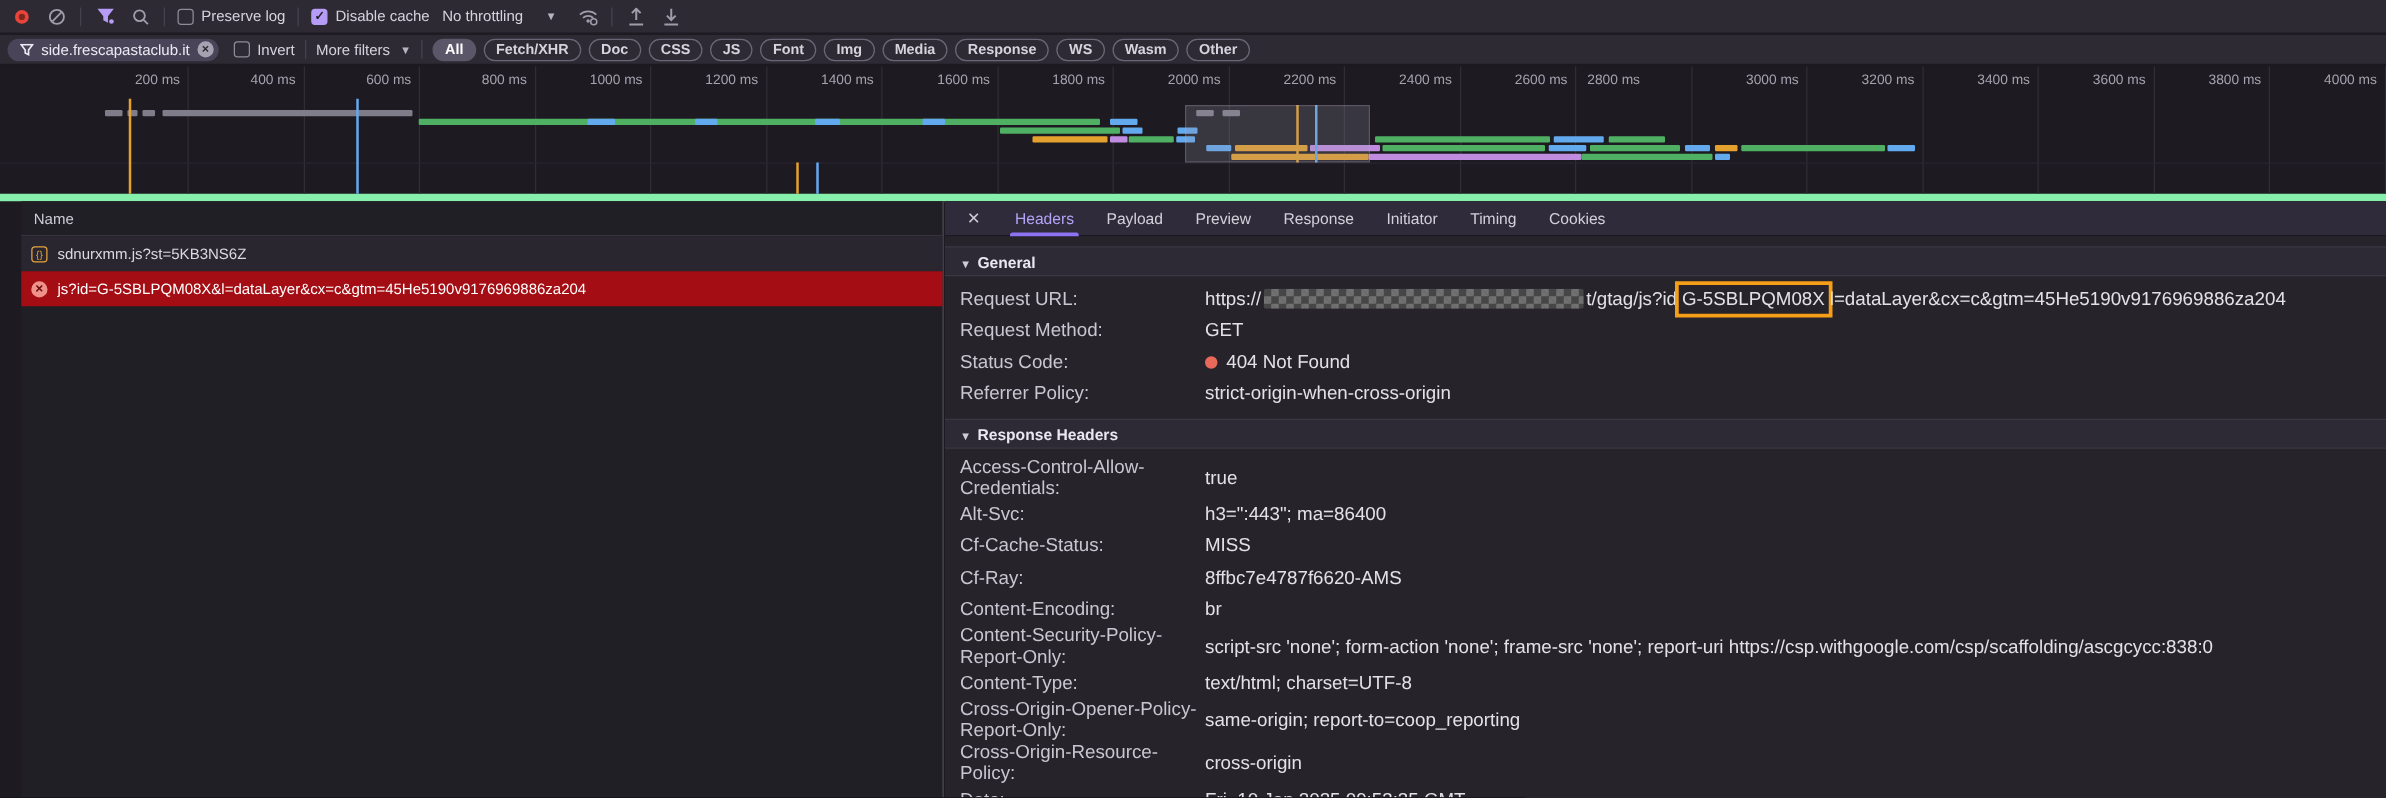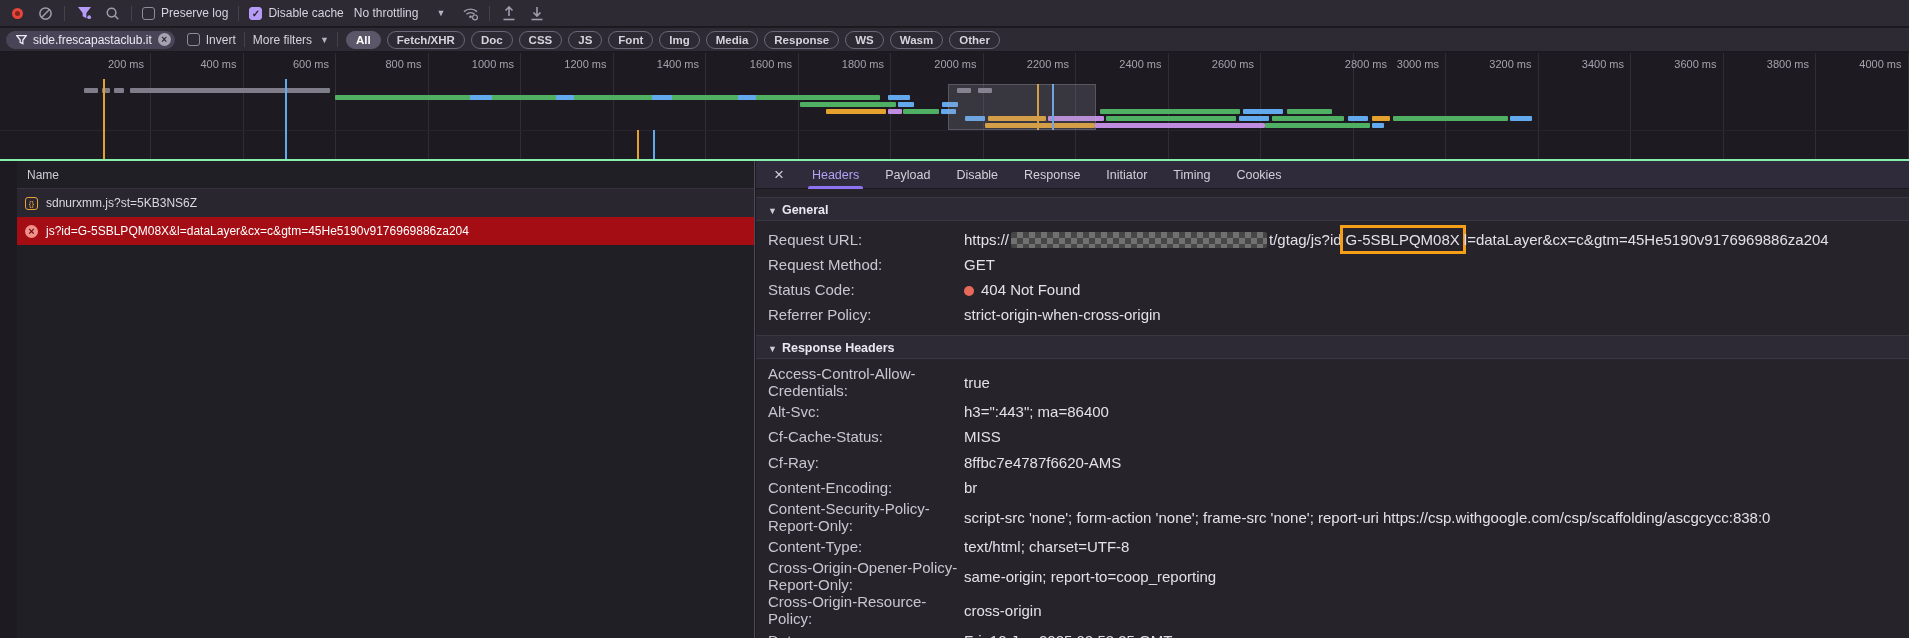--- a/index.html
+++ b/index.html
@@ -27,21 +27,21 @@
                  height:18px; padding:0 4px 0 10px; font-size:12px; color:#ece9f4; cursor:text; }
   .pill-x { width:13px; height:13px; border-radius:50%; background:#a7a2b2; color:#2b2932; font-size:10px;
             line-height:13px; text-align:center; font-weight:bold; cursor:pointer; }
   .chips { display:flex; align-items:center; gap:6px; }
   .chip { border:1px solid #6b6675; border-radius:12px; padding:2px 9px; font-size:11.5px; color:#d6d3dd;
           font-weight:bold; cursor:pointer; white-space:nowrap; }
   .chip.active { background:#5c5669; border-color:#5c5669; color:#ffffff; }
 
   
   .overview { position:absolute; left:0; top:53px; width:100%; height:108px; background:#1d1b21;
-              border-bottom:2px solid #86efac; overflow:hidden; }
+              border-bottom:6px solid #86efac; overflow:hidden; }
   .gridline { position:absolute; top:0; width:1px; height:108px; background:#302d37; }
   .tick-label { position:absolute; top:5px; width:64px; text-align:right; font-size:11px; color:#a6a2af; }
   .ov-strip-line { position:absolute; left:0; top:77px; width:100%; height:1px; background:#282531; }
   .bar { position:absolute; height:5px; border-radius:1px; }
   .marker { position:absolute; width:2px; }
   .ov-selection { position:absolute; background:rgba(154,148,170,0.22); border:1px solid rgba(190,185,205,0.25); }
 
   
   .main { position:absolute; left:17px; top:161px; width:100%; bottom:0; }
   .left-panel { position:absolute; left:0; top:0; width:738px; height:100%; background:#211f26;
@@ -207,21 +207,21 @@
         <div class="tick-label" style="left: 820px;">1800 ms</div>
         <div class="gridline" style="left: 982.5px;"></div>
         <div class="tick-label" style="left: 912.5px;">2000 ms</div>
         <div class="gridline" style="left: 1075px;"></div>
         <div class="tick-label" style="left: 1005px;">2200 ms</div>
         <div class="gridline" style="left: 1167.5px;"></div>
         <div class="tick-label" style="left: 1097.5px;">2400 ms</div>
         <div class="gridline" style="left: 1260px;"></div>
         <div class="tick-label" style="left: 1190px;">2600 ms</div>
         <div class="gridline" style="left: 1352.5px;"></div>
-        <div class="tick-label" style="left: 1323px;">2800 ms</div>
+        <div class="tick-label" style="left: 1248px;">2800 ms</div>
         <div class="gridline" style="left: 1445px;"></div>
         <div class="tick-label" style="left: 1375px;">3000 ms</div>
         <div class="gridline" style="left: 1537.5px;"></div>
         <div class="tick-label" style="left: 1467.5px;">3200 ms</div>
         <div class="gridline" style="left: 1630px;"></div>
         <div class="tick-label" style="left: 1560px;">3400 ms</div>
         <div class="gridline" style="left: 1722.5px;"></div>
         <div class="tick-label" style="left: 1652.5px;">3600 ms</div>
         <div class="gridline" style="left: 1815px;"></div>
         <div class="tick-label" style="left: 1745px;">3800 ms</div>
@@ -293,21 +293,21 @@
           </div>
         </div>
     </div>
 
     <div class="right-panel">
       <div class="tabsbar">
         <span class="tab-close">×</span>
         <span id="dtabs" style="display:flex;gap:26px;align-items:center;">
             <span class="dtab active">Headers</span>
             <span class="dtab">Payload</span>
-            <span class="dtab">Disable</span>
+            <span class="dtab">Preview</span>
             <span class="dtab">Response</span>
             <span class="dtab">Initiator</span>
             <span class="dtab">Timing</span>
             <span class="dtab">Cookies</span>
           </span>
       </div>
 
       <div class="section-header mt8">
         <span class="disclosure">▼</span><span>General</span>
       </div>

